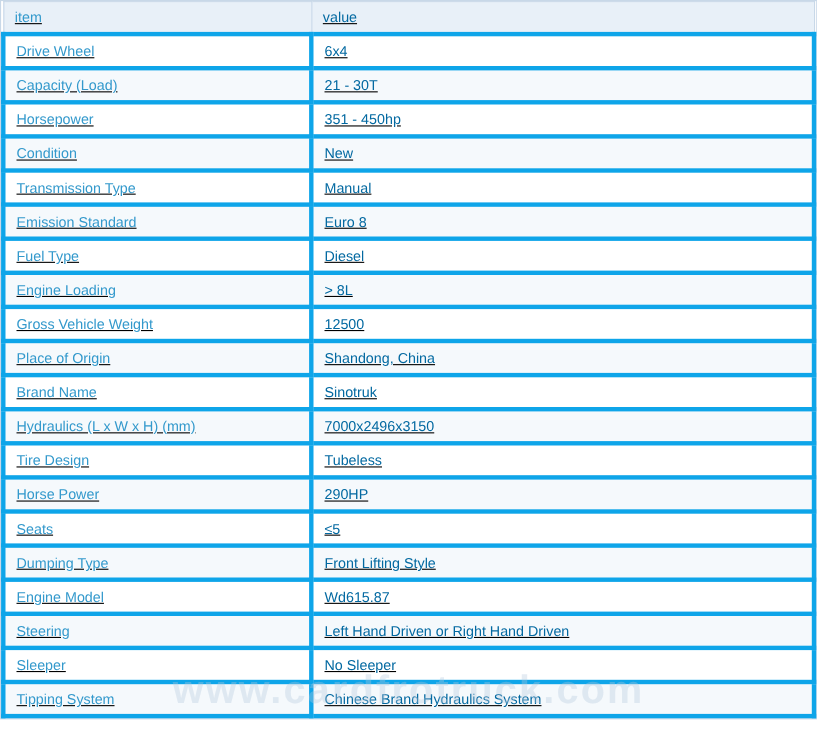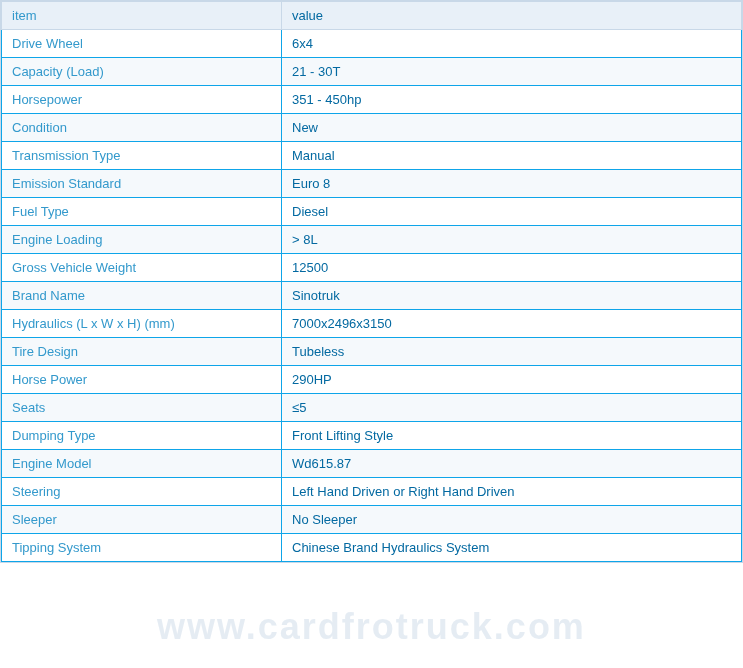--- a/index.html
+++ b/index.html
@@ -14,20 +14,21 @@
       background: #fff;
       width: 743px;
       min-height: 668px;
       position: relative;
     }
 
     .table-container {
       width: 100%;
       border: 1px solid #c8d8e8;
       border-collapse: collapse;
+      text-decoration: underline;
     }
 
     table {
       width: 100%;
       border-collapse: collapse;
     }
 
     thead tr {
       background-color: #e8f0f8;
     }
@@ -48,21 +49,21 @@
     tbody tr:nth-child(even) {
       background-color: #f5f9fc;
     }
 
     tbody tr:nth-child(odd) {
       background-color: #fff;
     }
 
     tbody td {
       padding: 6px 10px;
-      border: 1px solid #0ea5e9;
+      border: 4px solid #0ea5e9;
       font-size: 13px;
       vertical-align: middle;
     }
 
     .item-col {
       color: #3399cc;
       width: 280px;
     }
 
     .value-col {
@@ -125,20 +126,24 @@
         </tr>
         <tr>
           <td class="item-col">Engine Loading</td>
           <td class="value-col">&gt; 8L</td>
         </tr>
         <tr>
           <td class="item-col">Gross Vehicle Weight</td>
           <td class="value-col">12500</td>
         </tr>
         <tr>
+          <td class="item-col">Place of Origin</td>
+          <td class="value-col">Shandong, China</td>
+        </tr>
+        <tr>
           <td class="item-col">Brand Name</td>
           <td class="value-col">Sinotruk</td>
         </tr>
         <tr>
           <td class="item-col">Hydraulics (L x W x H) (mm)</td>
           <td class="value-col">7000x2496x3150</td>
         </tr>
         <tr>
           <td class="item-col">Tire Design</td>
           <td class="value-col">Tubeless</td>

